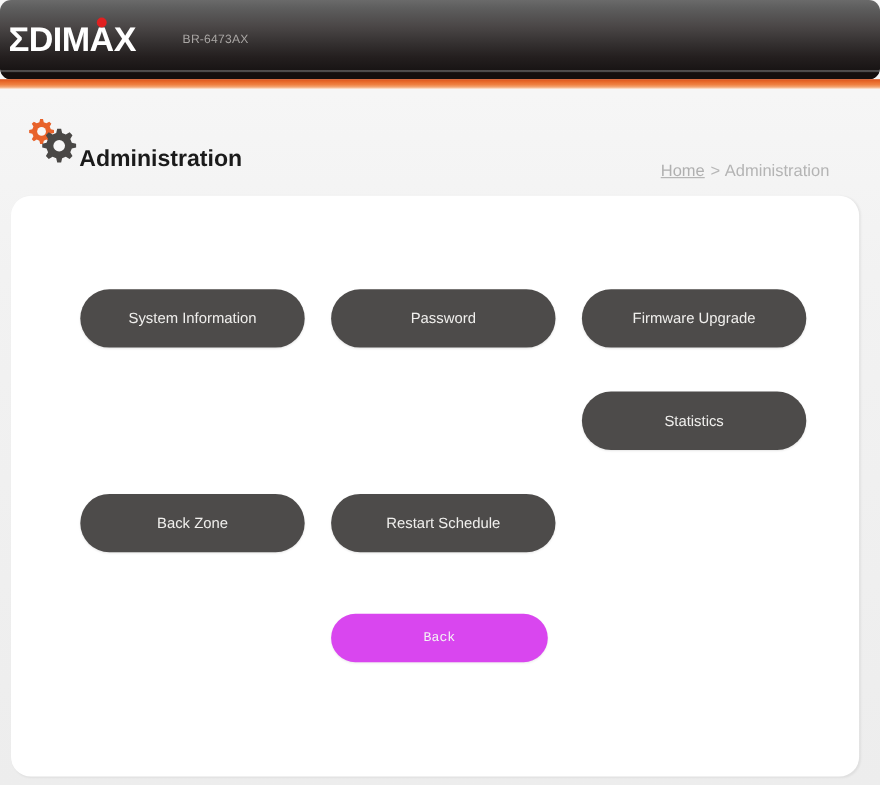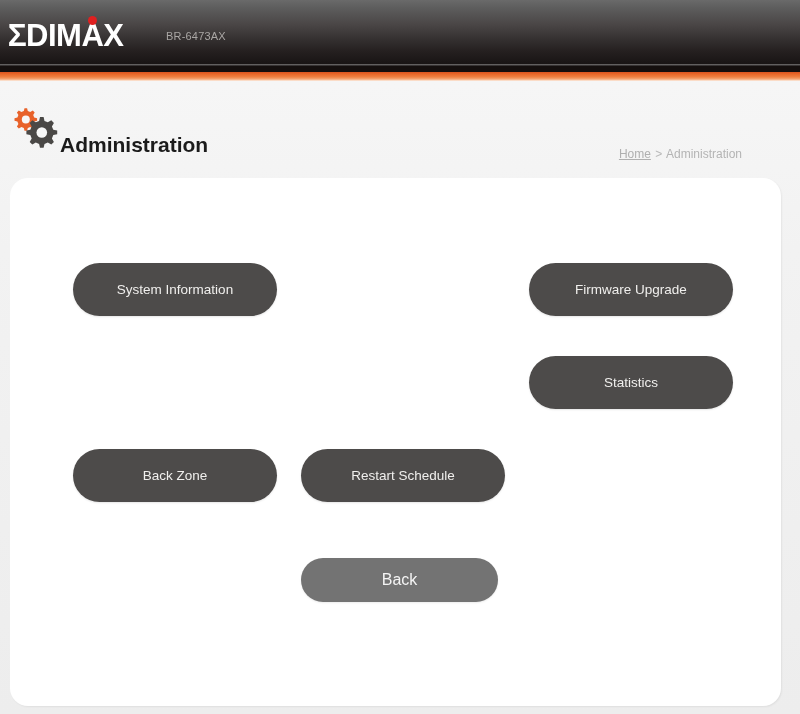--- a/index.html
+++ b/index.html
@@ -23,20 +23,21 @@
     height: 72px;
     background: linear-gradient(180deg,
         #6a6a6a 0%,
         #5e5e5e 10%,
         #4a4646 34%,
         #332f2f 56%,
         #241f1f 72%,
         #1a1616 86%,
         #130f0f 100%);
     overflow: hidden;
+    border-radius: 10px;
   }
   .header-sheen {
     position: absolute;
     left: 0; top: 64px;
     width: 800px;
     height: 2px;
     background: linear-gradient(180deg, rgba(150,150,150,.75), rgba(90,88,88,.15));
   }
   .header-bottomdark {
     position: absolute;
@@ -86,21 +87,21 @@
     left: 0; top: 72px;
     width: 800px;
     height: 9px;
     background: linear-gradient(180deg,
        #d9541f 0%, #e8692a 25%, #ef8142 55%, #f4a877 80%, #fdf0e6 100%);
   }
 
   
   .title-row {
     position: absolute;
-    left: 0; top: 81px;
+    left: 12px; top: 81px;
     width: 756px;
     height: 97px;
   }
   .gears {
     position: absolute;
     left: 8px;
     top: 22px;
     width: 56px;
     height: 48px;
   }
@@ -110,21 +111,21 @@
     top: 52px;
     font-size: 21px;
     font-weight: bold;
     color: #1b1b1b;
     white-space: nowrap;
   }
   .breadcrumb {
     position: absolute;
     right: 14px;
     top: 66px;
-    font-size: 12px;
+    font-size: 15px;
     color: #b4b4b4;
     white-space: nowrap;
   }
   .breadcrumb .crumb-home {
     color: #b0b0b0;
     text-decoration: underline;
     cursor: pointer;
   }
   .breadcrumb .crumb-sep { color: #b8b8b8; padding: 0 1px; }
   .breadcrumb .crumb-current { color: #b4b4b4; }
@@ -181,30 +182,30 @@
     width: 670px;
     height: 50px;
   }
   .pill-back {
     position: absolute;
     left: 228px;
     top: 0;
     width: 197px;
     height: 44px;
     border-radius: 22px;
-    background: #737373;
+    background: #d946ef;
     color: #f4f4f4;
-    font-size: 16px;
+    font-size: 12px;
     display: flex;
     align-items: center;
     justify-content: center;
     cursor: pointer;
     border: none;
     box-shadow: 0 1px 2px rgba(0,0,0,0.08);
-    font-family: Liberation Sans, sans-serif;
+    font-family: Liberation Mono, monospace;
     user-select: none;
   }
 </style>
 </head>
 <body>
 
 <div class="header">
   <div class="logo"><span class="sig">Σ</span><span>DIMAX</span></div>
   <div class="logo-dot"></div>
   <div class="model">BR-6473AX</div>
@@ -239,20 +240,21 @@
     <span class="crumb-current">Administration</span>
   </div>
 </div>
 
 <div class="panel">
 
   <div class="btn-grid">
 
     <div class="btn-row">
       <button class="pill col0">System Information</button>
+      <button class="pill col1">Password</button>
       <button class="pill col2">Firmware Upgrade</button>
     </div>
 
     <div class="btn-row">
       <button class="pill col2">Statistics</button>
     </div>
 
     <div class="btn-row">
       <button class="pill col0">Back Zone</button>
       <button class="pill col1">Restart Schedule</button>

